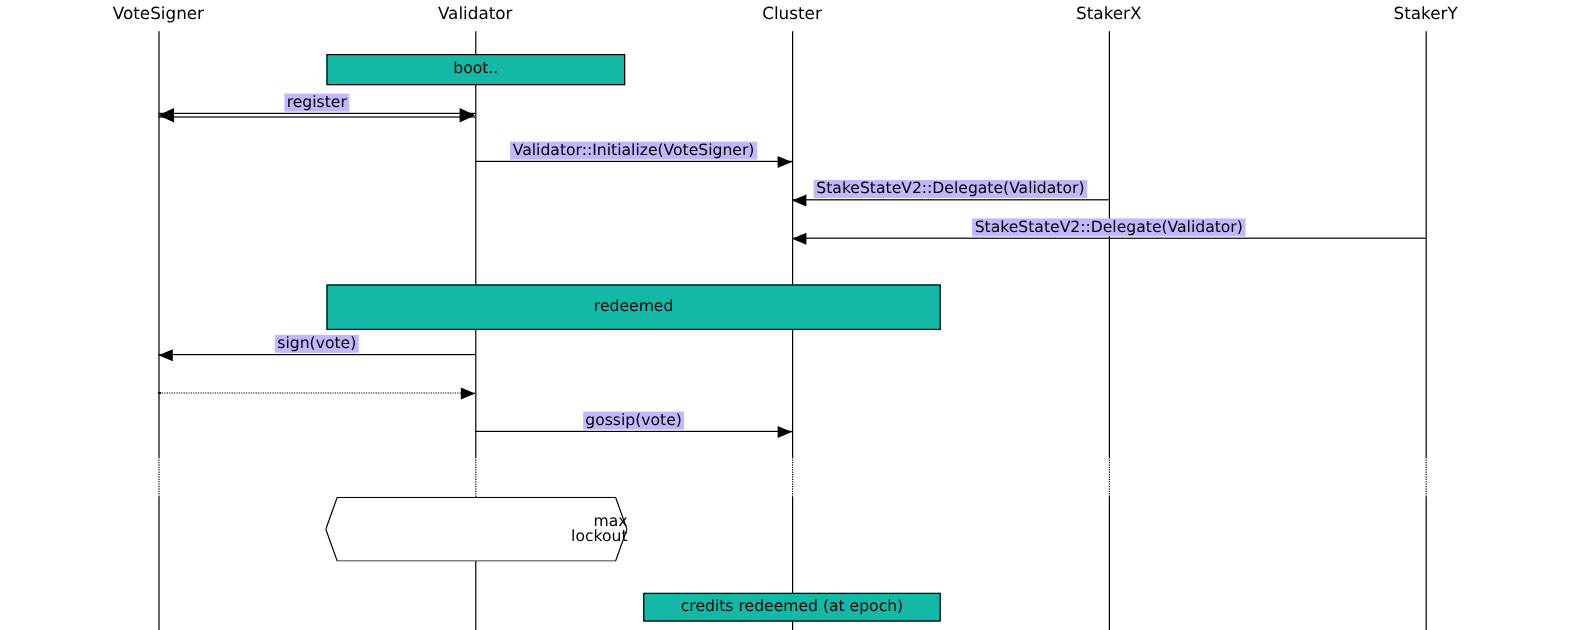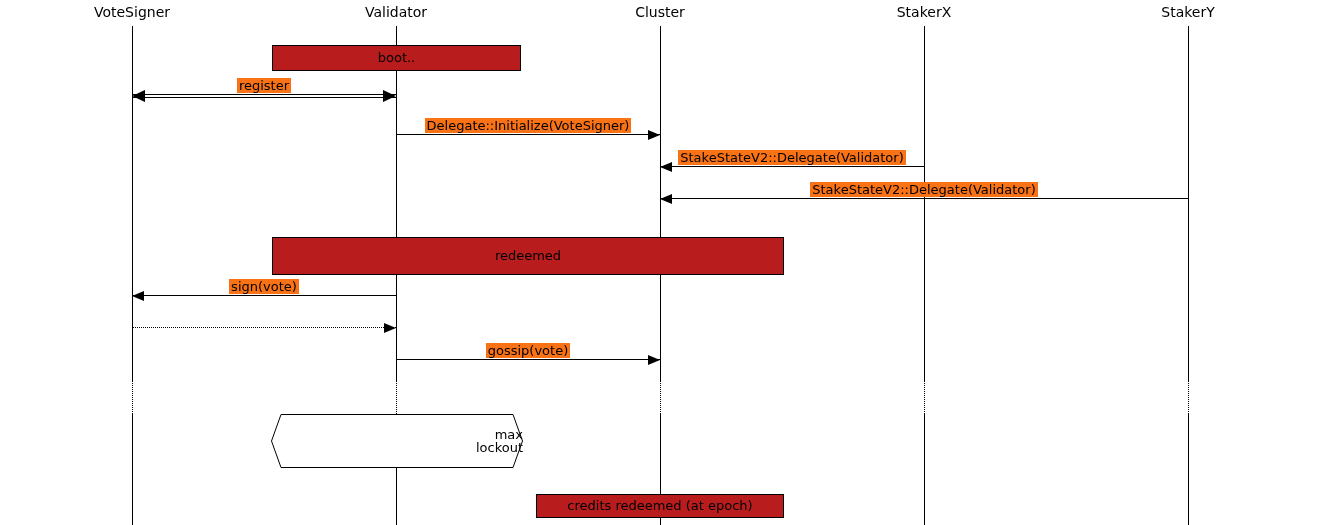--- a/index.html
+++ b/index.html
@@ -22,30 +22,30 @@
   .lld{position:absolute;width:0;border-left:1px dotted #000;z-index:1;}
   
   .mline{position:absolute;height:0;border-top:1px solid #000;z-index:2;}
   .mline.dot{border-top-style:dotted;}
   .mline2{position:absolute;height:2px;border-top:1px solid #000;border-bottom:1px solid #000;z-index:2;}
   
   .mlabel{
     position:absolute;height:16px;line-height:16px;
     font-size:13px;text-align:center;z-index:2;white-space:nowrap;
   }
-  .mlabel span{background:#f97316;padding:0 2px;}
+  .mlabel span{background:#c4b5fd;padding:0 2px;}
   
   .ar{position:absolute;width:0;height:0;z-index:2;}
   .ar-l{border-top:5px solid transparent;border-bottom:5px solid transparent;border-right:12px solid #000;}
   .ar-r{border-top:5px solid transparent;border-bottom:5px solid transparent;border-left:12px solid #000;}
   .ar-l.big{border-top-width:6px;border-bottom-width:6px;border-right-width:13px;}
   .ar-r.big{border-top-width:6px;border-bottom-width:6px;border-left-width:13px;}
   
   .box{
-    position:absolute;border:1px solid #000;background:#b91c1c;
+    position:absolute;border:1px solid #000;background:#14b8a6;
     font-size:13px;text-align:center;z-index:3;white-space:nowrap;
   }
   .hexwrap{position:absolute;z-index:3;}
   .hextext{
     position:absolute;text-align:right;font-size:13px;line-height:13px;z-index:4;
   }
 </style>
 </head>
 <body>
 
@@ -77,21 +77,21 @@
   <div class="lld" style="left:1188px;top:381px;height:33px"></div>
   <div class="ll" style="left:1188px;top:414px;height:111px"></div>
 
   <div class="box" style="left:272px;top:45px;width:247px;height:24px;line-height:24px">boot..</div>
 
   <div class="mlabel" style="left:132px;top:78px;width:264px"><span>register</span></div>
   <div class="mline2" style="left:132px;top:94px;width:264px"></div>
   <div class="ar ar-l big" style="left:132px;top:90px"></div>
   <div class="ar ar-r big" style="left:383px;top:90px"></div>
 
-  <div class="mlabel" style="left:396px;top:118px;width:264px"><span>Delegate::Initialize(VoteSigner)</span></div>
+  <div class="mlabel" style="left:396px;top:118px;width:264px"><span>Validator::Initialize(VoteSigner)</span></div>
   <div class="mline" style="left:396px;top:134px;width:264px"></div>
   <div class="ar ar-r" style="left:648px;top:130px"></div>
 
   <div class="mlabel" style="left:660px;top:150px;width:264px"><span>StakeStateV2::Delegate(Validator)</span></div>
   <div class="mline" style="left:660px;top:166px;width:264px"></div>
   <div class="ar ar-l" style="left:660px;top:162px"></div>
 
   <div class="mlabel" style="left:660px;top:182px;width:528px"><span>StakeStateV2::Delegate(Validator)</span></div>
   <div class="mline" style="left:660px;top:198px;width:528px"></div>
   <div class="ar ar-l" style="left:660px;top:194px"></div>

